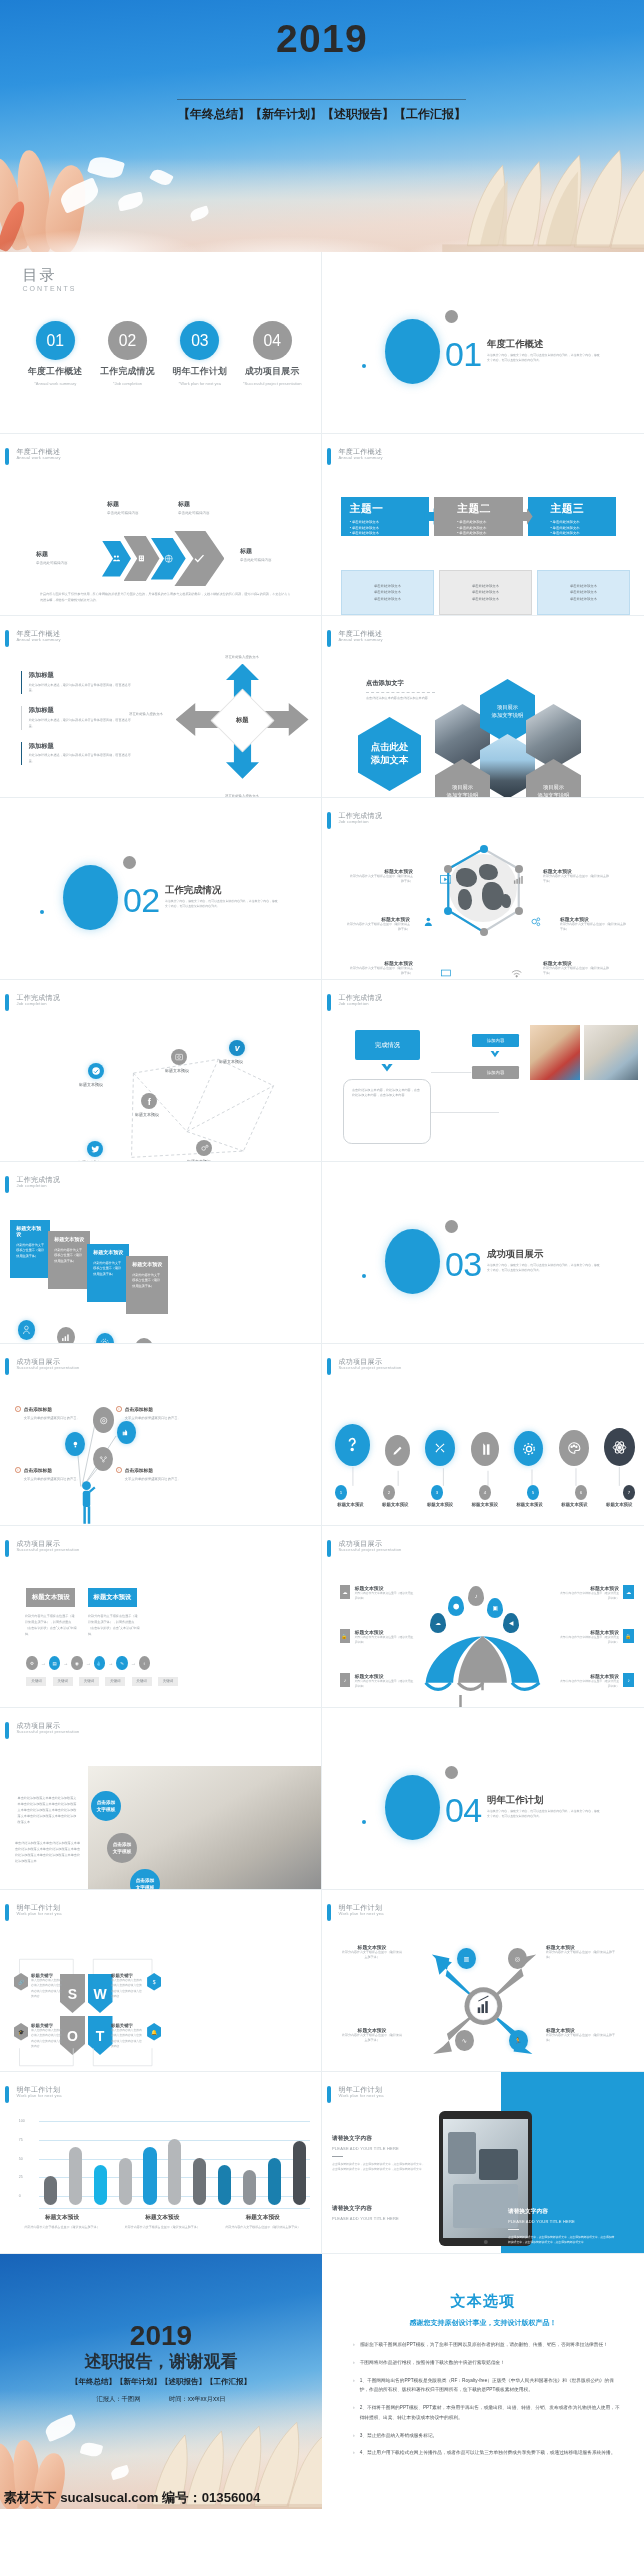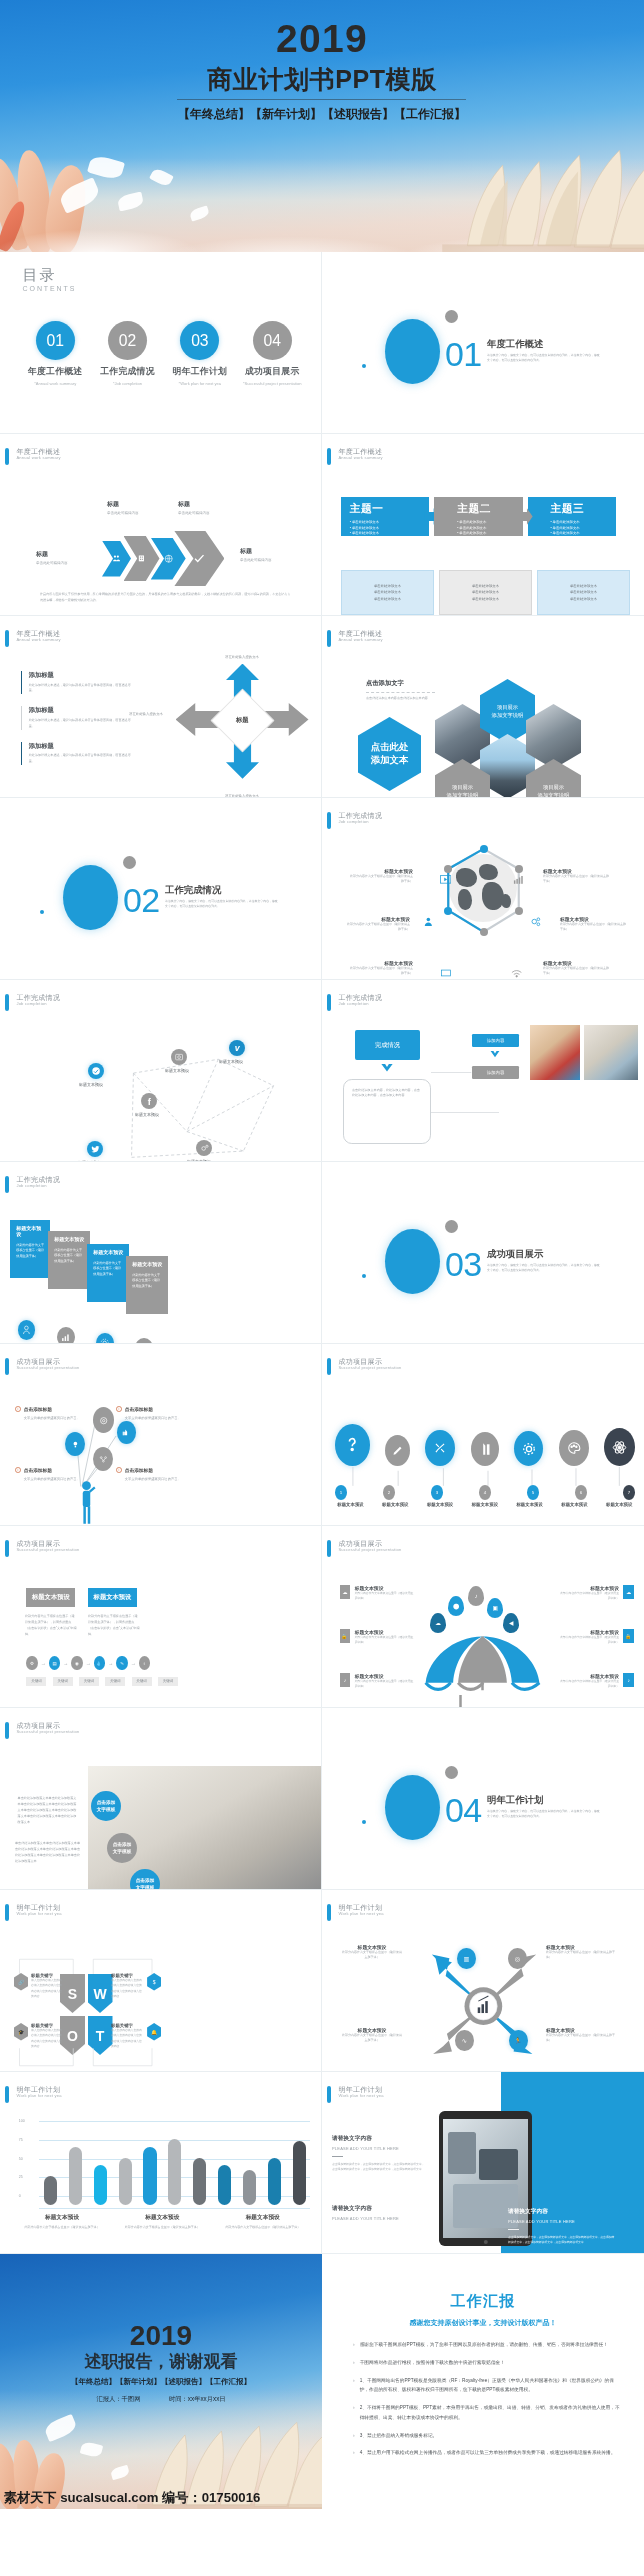--- a/index.html
+++ b/index.html
@@ -223,21 +223,20 @@
         <path d="M268 204 C282 136 304 96 330 70 L330 204 Z"></path>
       </g>
       <g fill="#e6d6bd" opacity=".75">
         <path d="M60 200 C70 150 86 118 104 96 L102 200 Z"></path>
         <path d="M164 200 C176 142 196 104 216 82 L214 200 Z"></path>
       </g>
       <rect x="0" y="198" width="330" height="12" fill="#d9c0a8" opacity=".5"></rect>
     </svg>
 
     <div class="cover-title">2019</div>
-    <div class="cover-subtitle">商业计划书PPT模版</div>
     <div class="cover-rule"></div>
     <div class="cover-tags">【年终总结】【新年计划】【述职报告】【工作汇报】</div>
   </div>
 
   <div class="grid">
 
     <div class="srow">
 
       <div class="slide">
         <div class="toc-head">
@@ -1309,25 +1308,25 @@
         </svg>
 
         <div class="cl-year">2019</div>
         <div class="cl-main">述职报告，谢谢观看</div>
         <div class="cl-tags">【年终总结】【新年计划】【述职报告】【工作汇报】</div>
         <div class="cl-meta">
           <span>汇报人：千图网</span>
           <span style="display:inline-block;width:25px"></span>
           <span>时间：xx年xx月xx日</span>
         </div>
-        <div class="watermark">素材天下 sucalsucal.com  编号：01750016</div>
+        <div class="watermark">素材天下 sucalsucal.com  编号：01356004</div>
       </div>
 
       <div class="cr">
-        <div class="cr-h">工作汇报</div>
+        <div class="cr-h">文本选项</div>
         <div class="cr-s">感谢您支持原创设计事业，支持设计版权产品！</div>
         <div class="cr-list">
           <div class="cr-li">
             <div class="b">›</div>
             <div class="x">感谢您下载千图网原创PPT模板，为了您和千图网以及原创作者的利益，请勿翻拍、传播、销售，否则将承担法律责任！</div>
           </div>
           <div class="cr-li">
             <div class="b">›</div>
             <div class="x">千图网将对作品进行维权，按照传播下载次数的十倍进行索取赔偿金！</div>
           </div>

